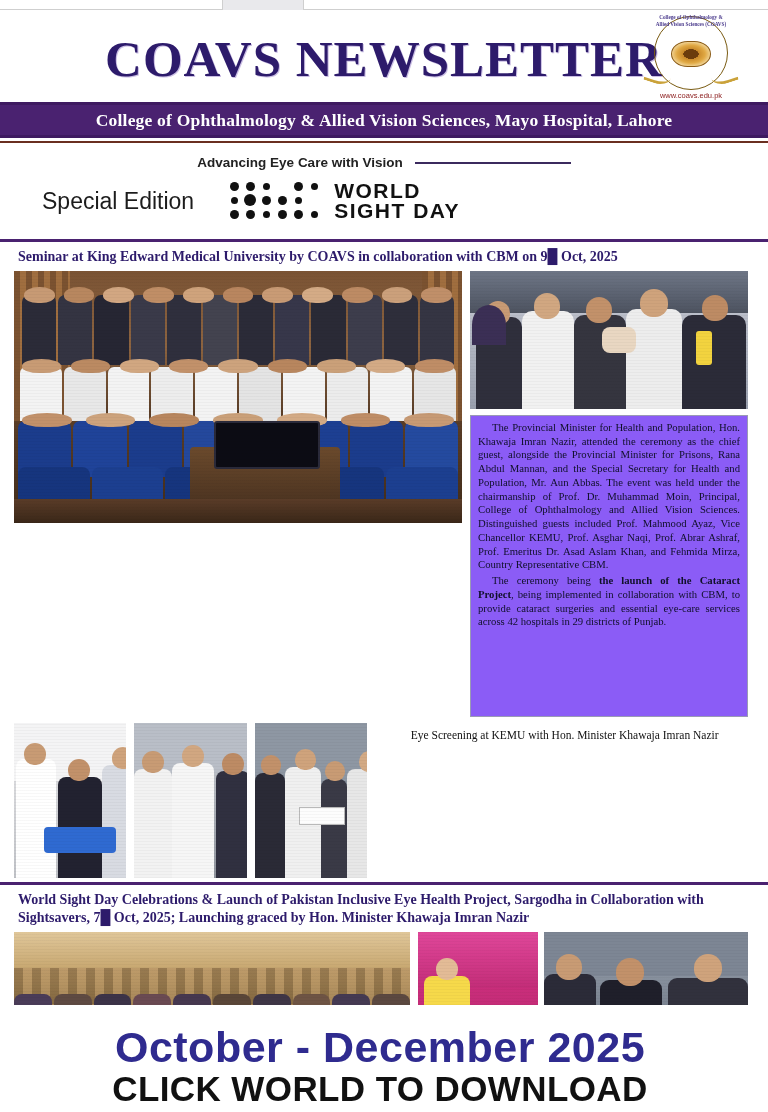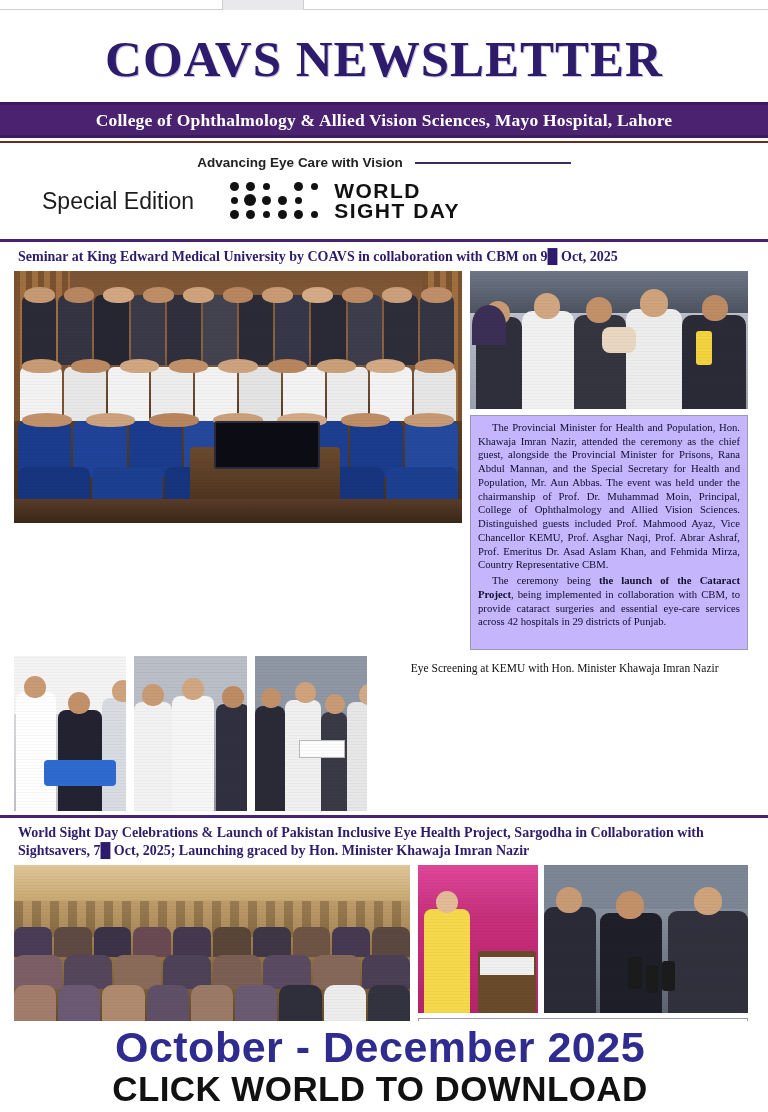--- a/index.html
+++ b/index.html
@@ -221,28 +221,28 @@
   .photo {
     position: relative;
     overflow: hidden;
     background: #d9d9d9;
   }
   .p-group { width: 448px; height: 252px; }
   .p-right-col { width: 278px; display: flex; flex-direction: column; gap: 6px; }
   .p-handover { height: 138px; }
   .textbox {
     border: 1px solid #9a9ab5;
-    background: #c4b5fd;
+    background: #8b5cf6;
     padding: 5px 7px 6px 7px;
     font-family: "Liberation Serif", serif;
     font-size: 10.7px;
     line-height: 1.285;
     text-align: justify;
     color: #10102a;
-    height: 235px;
+    height: 302px;
     overflow: hidden;
   }
   .textbox p { margin: 0 0 2px 0; text-indent: 14px; }
   .a1-bottom { display: flex; gap: 8px; margin-top: 6px; }
   .a1-bottom .photo { width: 133px; height: 155px; }
   .cap-center {
     text-align: center;
     font-family: "Liberation Serif", serif;
     font-size: 11.5px;
     color: #101010;
@@ -267,21 +267,21 @@
     color: #101028;
     height: 56px;
     overflow: hidden;
   }
 
   
   .footer {
     position: absolute;
     left: 0; right: 8px; bottom: 0;
     background: #fff;
-    padding-top: 2px;
+    padding-top: 18px;
   }
   .foot-date {
     text-align: center;
     font-family: "Liberation Sans", sans-serif;
     font-weight: bold;
     font-size: 43px;
     color: #2f2b8f;
     letter-spacing: 0.5px;
     line-height: 1.12;
   }
@@ -323,20 +323,30 @@
 </head>
 <body>
 
 <div class="topstrip">
   <div class="tab"></div>
 </div>
 
 <div class="masthead">
   <div class="masthead-title">COAVS NEWSLETTER</div>
 
+  <div class="logo-wrap">
+    <div class="logo-circle-outer">
+      <div class="logo-ring"></div>
+      <div class="logo-text-top">College of Ophthalmology &amp; Allied Vision Sciences (COAVS)</div>
+      <div class="logo-eye"></div>
+      <div class="logo-wing-l"></div>
+      <div class="logo-wing-r"></div>
+    </div>
+    <div class="logo-url">www.coavs.edu.pk</div>
+  </div>
 </div>
 
 <div class="band">
   <span class="band-text">College of Ophthalmology &amp; Allied Vision Sciences, Mayo Hospital, Lahore</span>
 </div>
 <div class="band-underline"></div>
 
 <div class="wsd">
   <div class="wsd-tagline-row">
     <span class="wsd-tagline">Advancing Eye Care with Vision</span>

